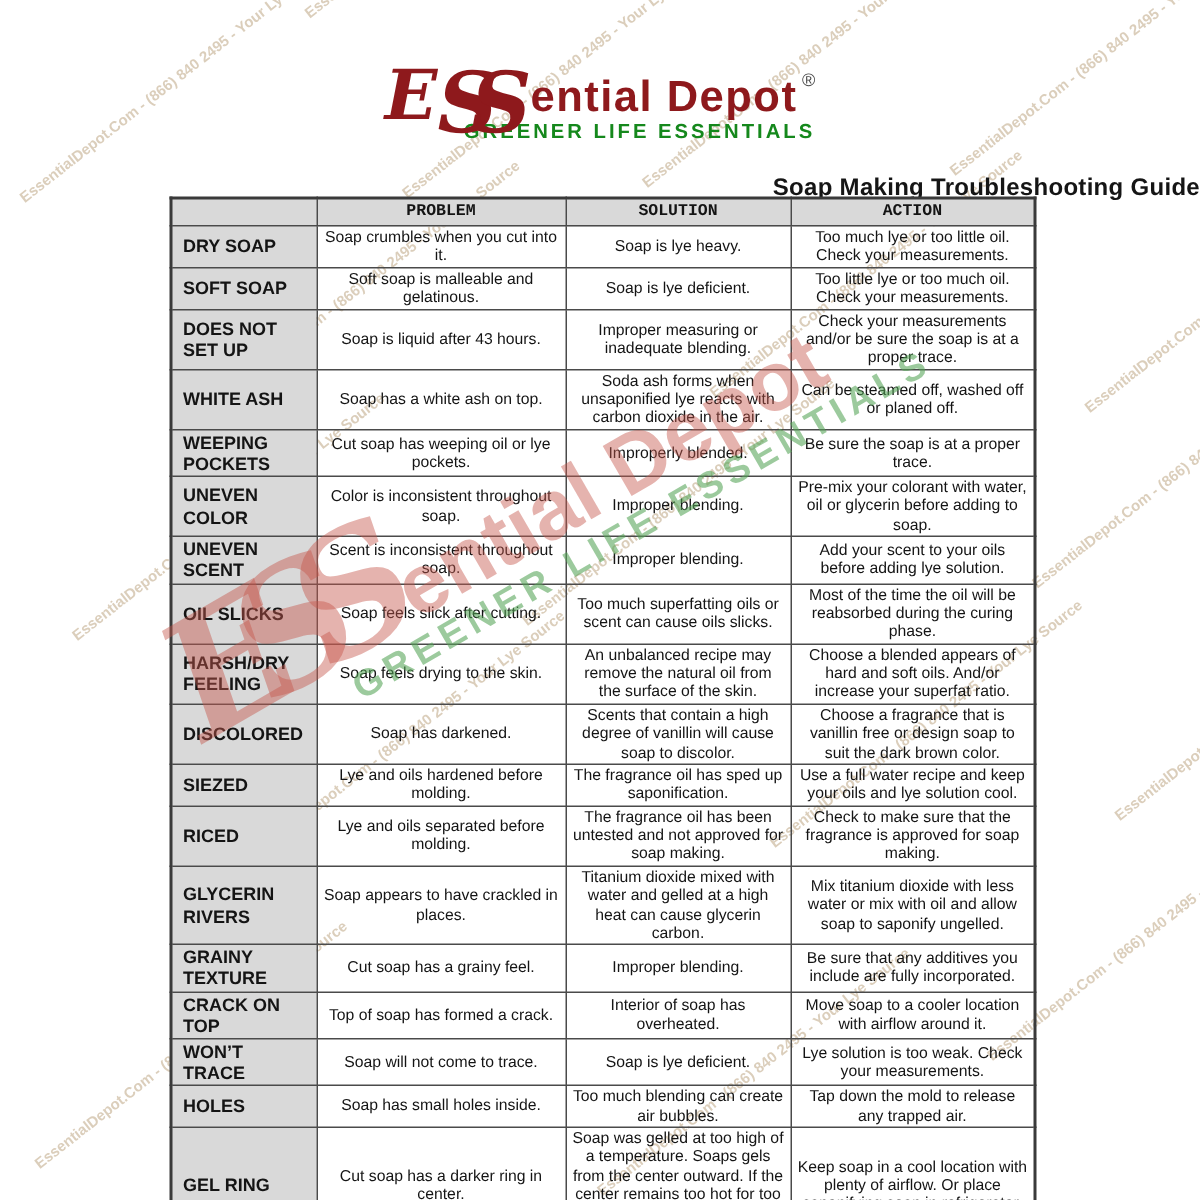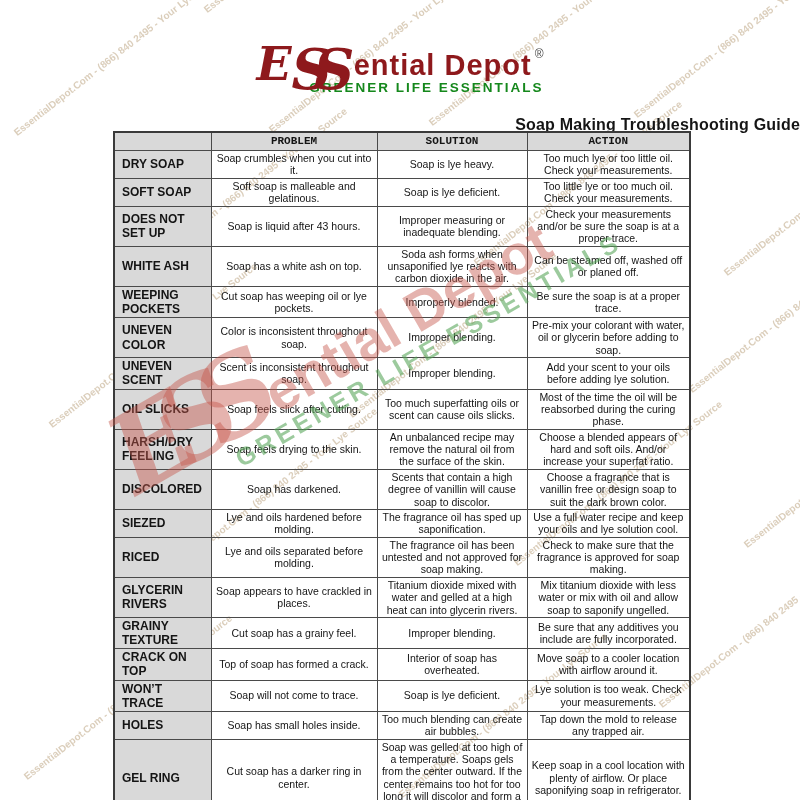--- a/index.html
+++ b/index.html
@@ -176,21 +176,21 @@
         </tr>
         <tr>
           <td class="row-label">RICED</td>
           <td>Lye and oils separated before molding.</td>
           <td>The fragrance oil has been untested and not approved for soap making.</td>
           <td>Check to make sure that the fragrance is approved for soap making.</td>
         </tr>
         <tr>
           <td class="row-label">GLYCERIN RIVERS</td>
           <td>Soap appears to have crackled in places.</td>
-          <td>Titanium dioxide mixed with water and gelled at a high heat can into glycerin rivers.</td>
+          <td>Titanium dioxide mixed with water and gelled at a high heat can cause glycerin carbon.</td>
           <td>Mix titanium dioxide with less water or mix with oil and allow soap to saponify ungelled.</td>
         </tr>
         <tr>
           <td class="row-label">GRAINY TEXTURE</td>
           <td>Cut soap has a grainy feel.</td>
           <td>Improper blending.</td>
           <td>Be sure that any additives you include are fully incorporated.</td>
         </tr>
         <tr>
           <td class="row-label">CRACK ON TOP</td>

